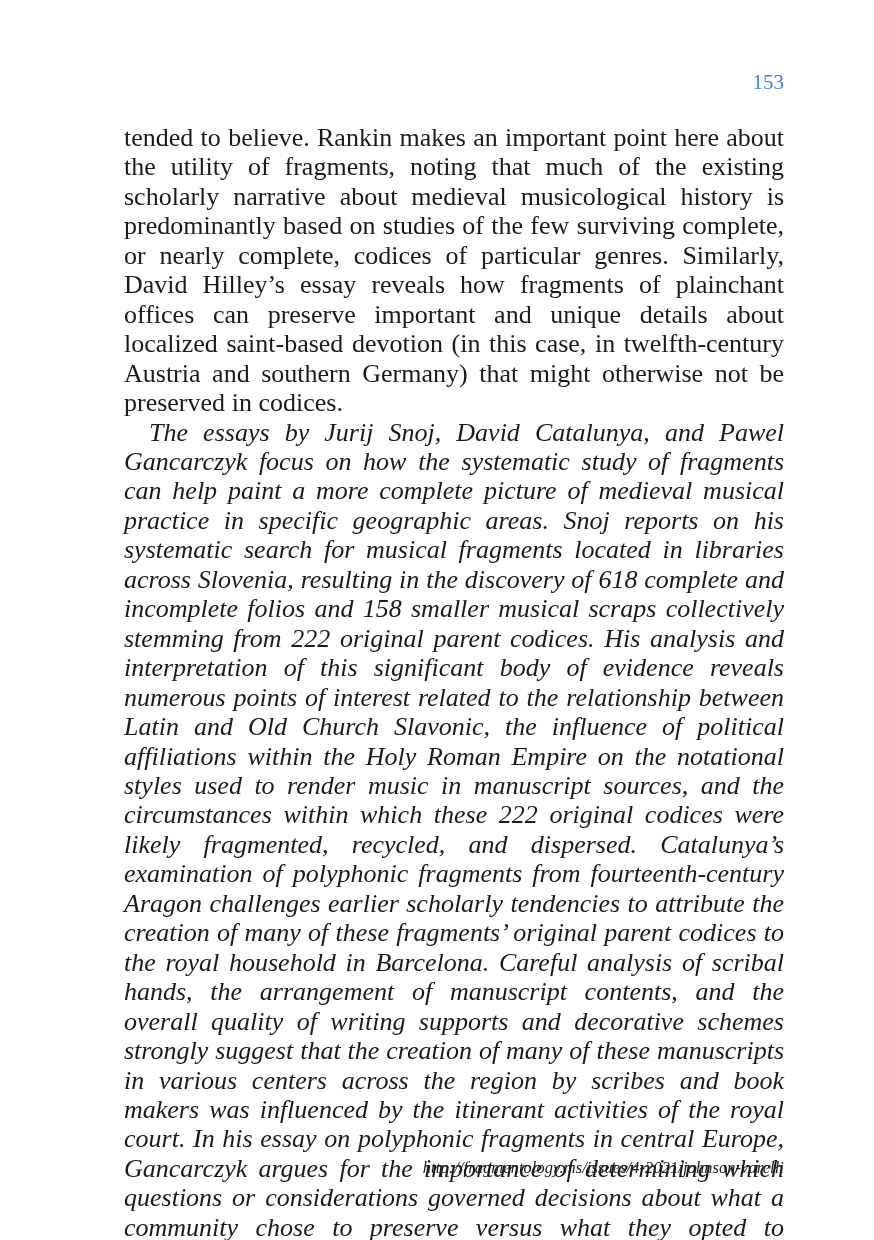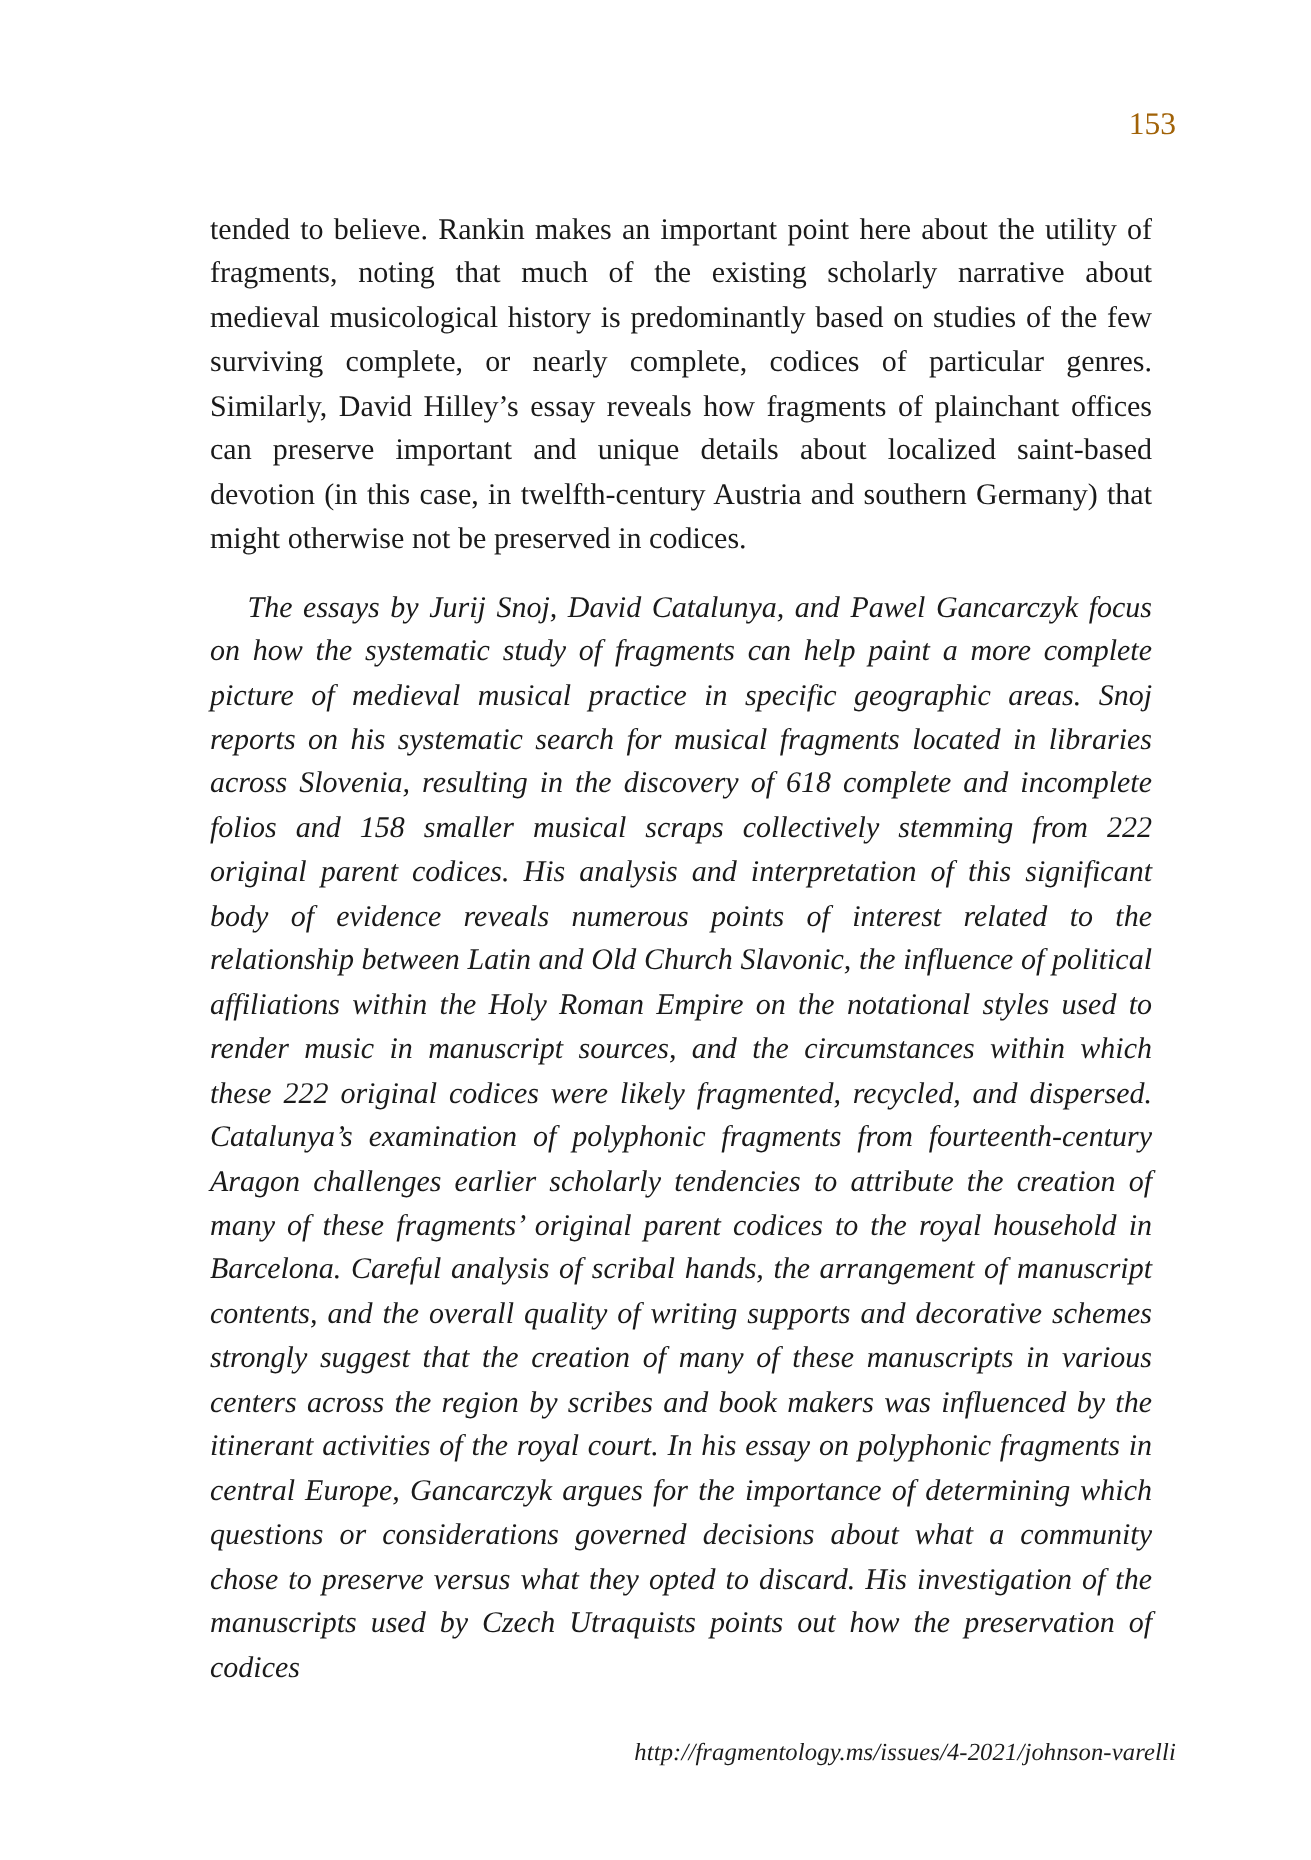--- a/index.html
+++ b/index.html
@@ -42,34 +42,34 @@
     color: #1c1c1c;
     white-space: nowrap;
   }
   .running-head-folio {
     position: absolute;
     right: 0;
     top: 0;
     font-size: 21px;
     font-variant-numeric: oldstyle-nums;
     font-feature-settings: "onum" 1;
-    color: #a16207;
+    color: #3b82f6;
   }
 
   
   .textblock {
     position: absolute;
     left: 124px;
     top: 123px;
     width: 660px;
   }
 
   .para {
-    margin: 16px;
-    font-size: 20px;
+    margin: 0;
+    font-size: 26px;
     line-height: 29.45px;
     text-align: justify;
     text-align-last: left;
     color: #1a1a1a;
     word-spacing: 0.1px;
     -webkit-hyphens: none;
     hyphens: none;
   }
   .para + .para {
     text-indent: 25px;

